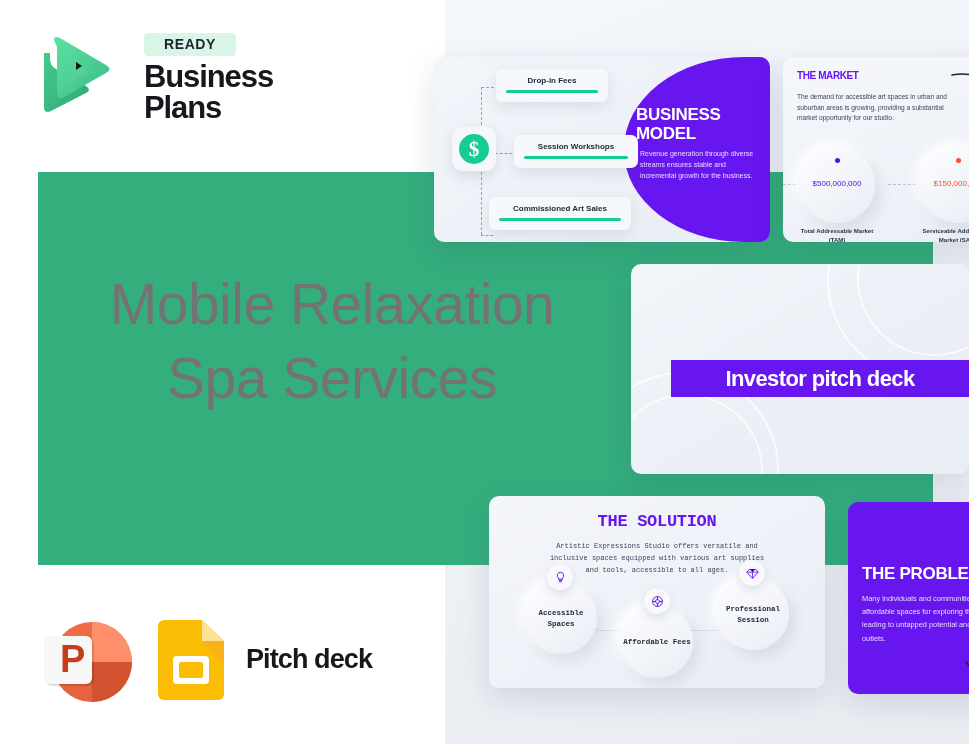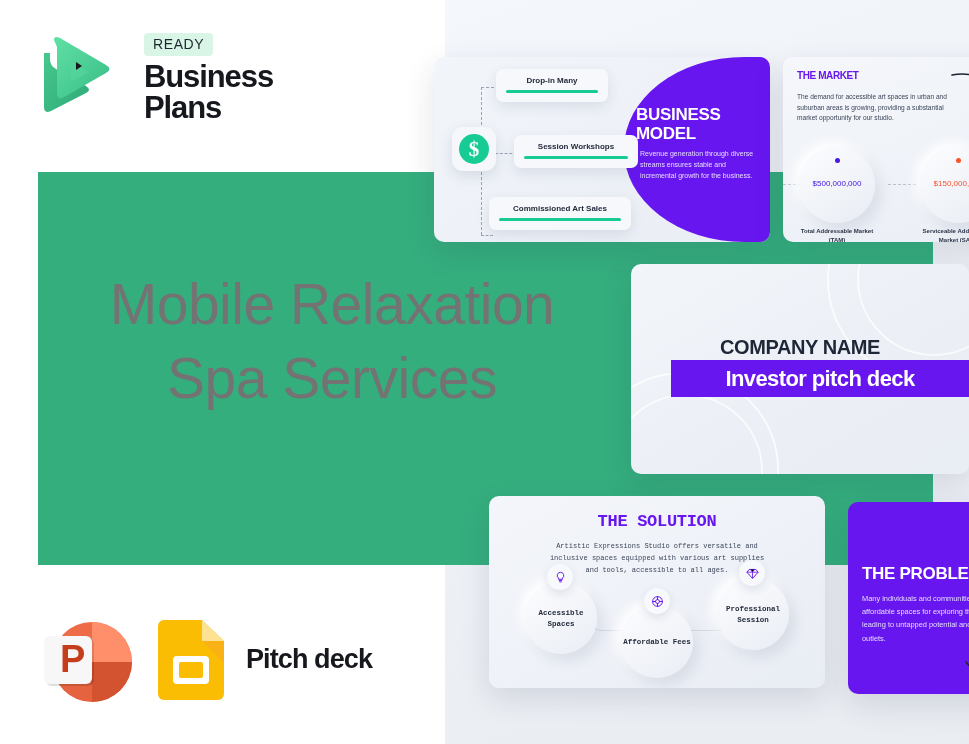--- a/index.html
+++ b/index.html
@@ -12,21 +12,21 @@
   .stage{position:absolute;inset:0;width:969px;height:744px;overflow:hidden;background:#fff;}
   .bg-right-shade{position:absolute;left:445px;top:0;width:524px;height:744px;
     background:linear-gradient(160deg,#f4f7fc 0%,#eef1f6 48%,#e9ecf1 100%);}
   .green-panel{position:absolute;left:38px;top:172px;width:895px;height:393px;background:#35ae7e;}
 
   
   .logo{position:absolute;left:40px;top:33px;width:300px;height:88px;}
   .logo-mark{position:absolute;left:0;top:2px;width:72px;height:80px;}
   .logo-txt{position:absolute;left:104px;top:0;width:210px;}
   .ready-badge{display:inline-block;background:#d9f5e6;color:#1d2530;
-    font-size:14px;font-weight:normal;letter-spacing:.6px;padding:3px 9px 4px;border-radius:4px;}
+    font-size:14px;font-weight:bold;letter-spacing:.6px;padding:3px 20px 4px;border-radius:4px;}
   .logo-name{font-size:31px;font-weight:bold;color:#16181d;letter-spacing:-1.1px;margin-top:5px;line-height:1;}
   .logo-name .tri{display:inline-block;width:0;height:0;border-left:6px solid #16181d;
     border-top:4px solid transparent;border-bottom:4px solid transparent;
     position:relative;left:-68px;top:-17px;margin-right:-6px;}
 
   
   .hero{position:absolute;left:72px;top:268px;width:520px;color:#737373;
     font-size:57px;line-height:1.29;font-weight:400;letter-spacing:-0.5px;text-align:center;}
 
   
@@ -177,21 +177,21 @@
     <div class="bm-line" style="left:47px;top:30px;height:148px;"></div>
     <div class="bm-line-h" style="left:47px;top:30px;width:18px;"></div>
     <div class="bm-line-h" style="left:47px;top:96px;width:36px;"></div>
     <div class="bm-line-h" style="left:47px;top:178px;width:12px;"></div>
 
     <div class="bm-dollar">
       <div class="coin">$</div>
     </div>
 
     <div class="bm-pill" id="bm-pill-0">
-      <span>Drop-in Many</span>
+      <span>Drop-in Fees</span>
       <i class="bar"></i>
     </div>
     <div class="bm-pill" id="bm-pill-1">
       <span>Session Workshops</span>
       <i class="bar"></i>
     </div>
     <div class="bm-pill" id="bm-pill-2">
       <span>Commissioned Art Sales</span>
       <i class="bar"></i>
     </div>
@@ -221,21 +221,20 @@
       <div class="mk-val" style="color:#f8522e;">$150,000,000</div>
     </div>
     <div class="mk-cap" style="left:132px;">Serviceable Addressable Market (SAM)</div>
   </div>
 
   <div class="card" id="card-company">
     <div class="cn-ring" style="right:-42px;top:-62px;width:150px;height:150px;"></div>
     <div class="cn-ring" style="right:-62px;top:-86px;width:200px;height:200px;"></div>
     <div class="cn-ring" style="left:-46px;bottom:-92px;width:190px;height:190px;"></div>
     <div class="cn-ring" style="left:-22px;bottom:-74px;width:150px;height:150px;"></div>
-    <div class="cn-title">COMPANY NAME</div>
     <div class="cn-band">
       <span>Investor pitch deck</span>
     </div>
   </div>
 
   <div class="card" id="card-solution">
     <div class="sol-title">THE SOLUTION</div>
     <div class="sol-desc">Artistic Expressions Studio offers versatile and inclusive spaces equipped with various art supplies and tools, accessible to all ages.</div>
 
     <div class="sol-link" style="left:100px;top:122px;width:56px;"></div>

